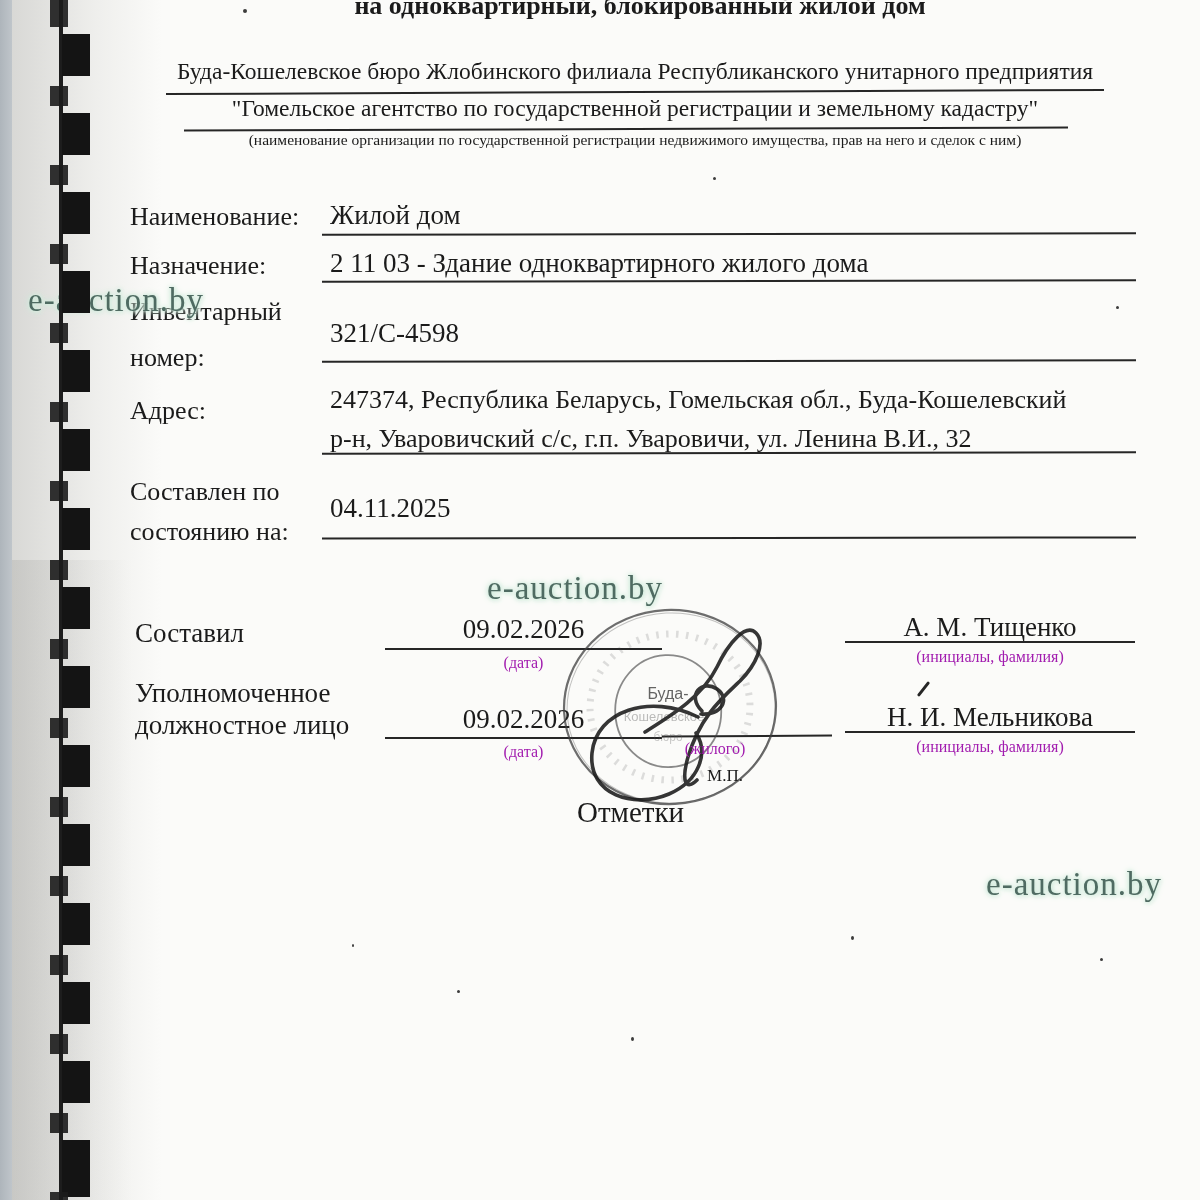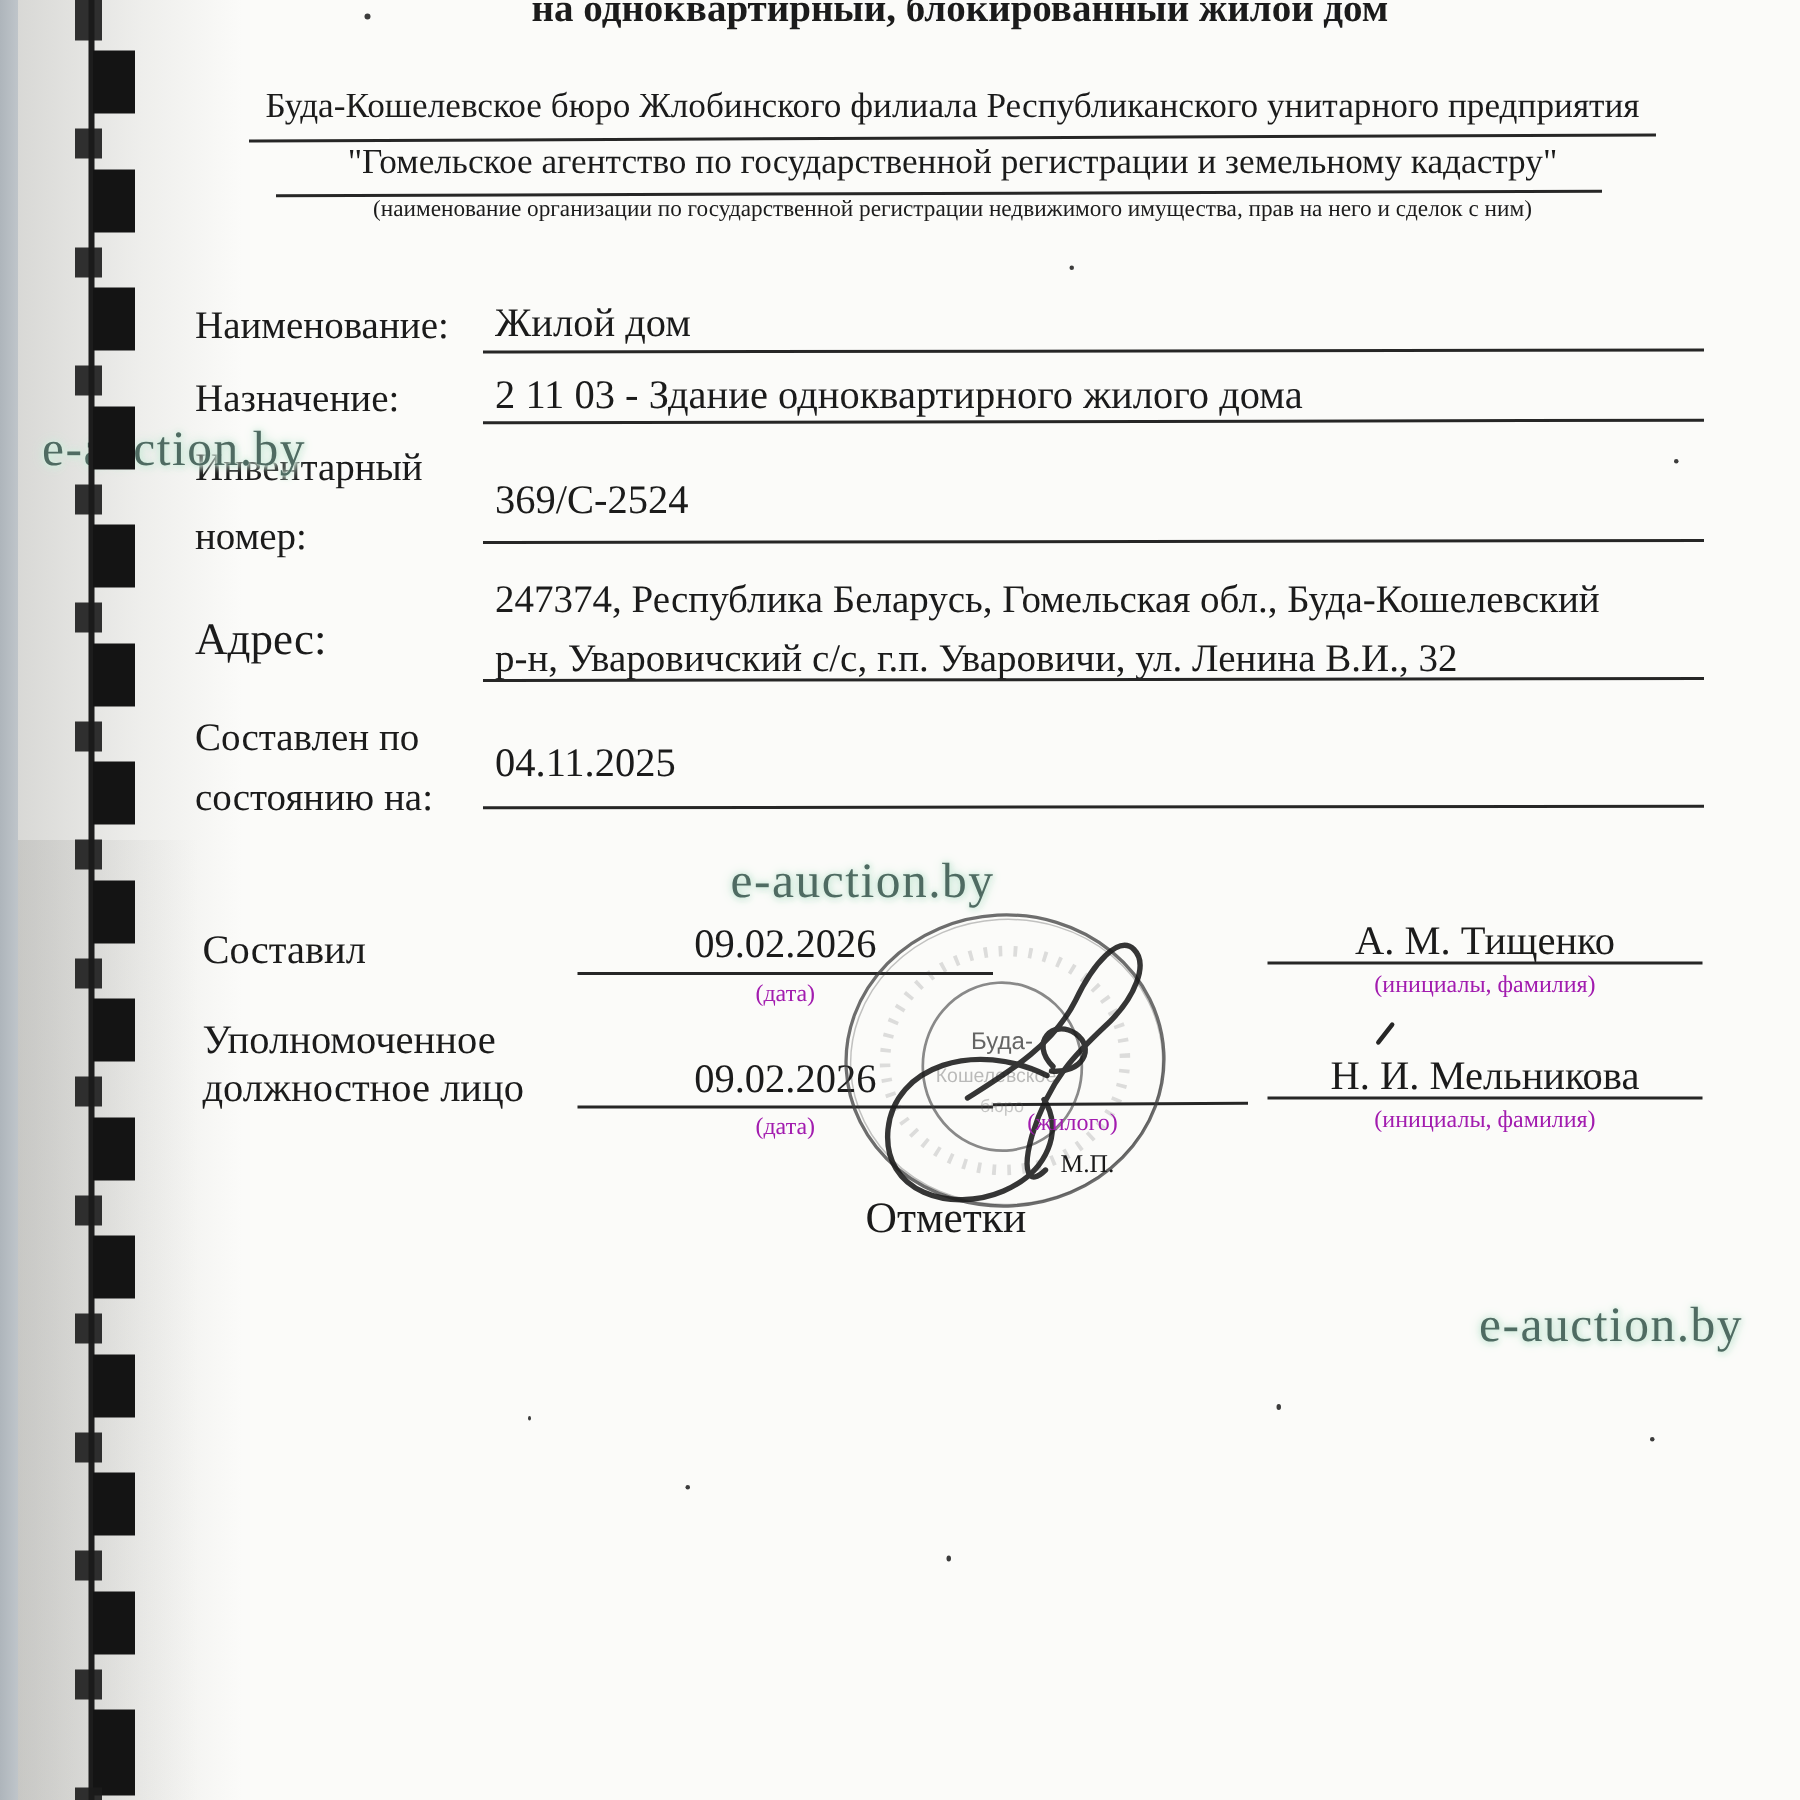--- a/index.html
+++ b/index.html
@@ -57,24 +57,24 @@
   <div class="txt" style="left:130px;top:202px;font-size:26px;">Наименование:</div>
   <div class="txt" style="left:330px;top:200px;font-size:27px;">Жилой дом</div>
   <div class="rule" style="left:322px;top:233px;width:814px;transform:rotate(-0.1deg);"></div>
 
   <div class="txt" style="left:130px;top:251px;font-size:26px;">Назначение:</div>
   <div class="txt" style="left:330px;top:248px;font-size:27px;">2 11 03 - Здание одноквартирного жилого дома</div>
   <div class="rule" style="left:322px;top:280px;width:814px;transform:rotate(-0.12deg);"></div>
 
   <div class="txt" style="left:130px;top:297px;font-size:26px;">Инвентарный</div>
   <div class="txt" style="left:130px;top:343px;font-size:26px;">номер:</div>
-  <div class="txt" style="left:330px;top:318px;font-size:27px;">369/С-2524</div>
+  <div class="txt" style="left:330px;top:318px;font-size:27px;">321/С-4598</div>
   <div class="rule" style="left:322px;top:360px;width:814px;transform:rotate(-0.1deg);"></div>
 
-  <div class="txt" style="left:130px;top:410px;font-size:30px;text-align:center;">Адрес:</div>
+  <div class="txt" style="left:130px;top:396px;font-size:26px;text-align:center;">Адрес:</div>
   <div class="txt" style="left:330px;top:385px;font-size:26px;text-align:center;">247374, Республика Беларусь, Гомельская обл., Буда-Кошелевский</div>
   <div class="txt" style="left:330px;top:424px;font-size:26px;">р-н, Уваровичский с/с, г.п. Уваровичи, ул. Ленина В.И., 32</div>
   <div class="rule" style="left:322px;top:452px;width:814px;transform:rotate(-0.1deg);"></div>
 
   <div class="txt" style="left:130px;top:477px;font-size:26px;">Составлен по</div>
   <div class="txt" style="left:130px;top:517px;font-size:26px;">состоянию на:</div>
   <div class="txt" style="left:330px;top:493px;font-size:27px;">04.11.2025</div>
   <div class="rule" style="left:322px;top:537px;width:814px;transform:rotate(-0.08deg);"></div>
 
   <div class="txt" style="left:135px;top:618px;font-size:27px;">Составил</div>

